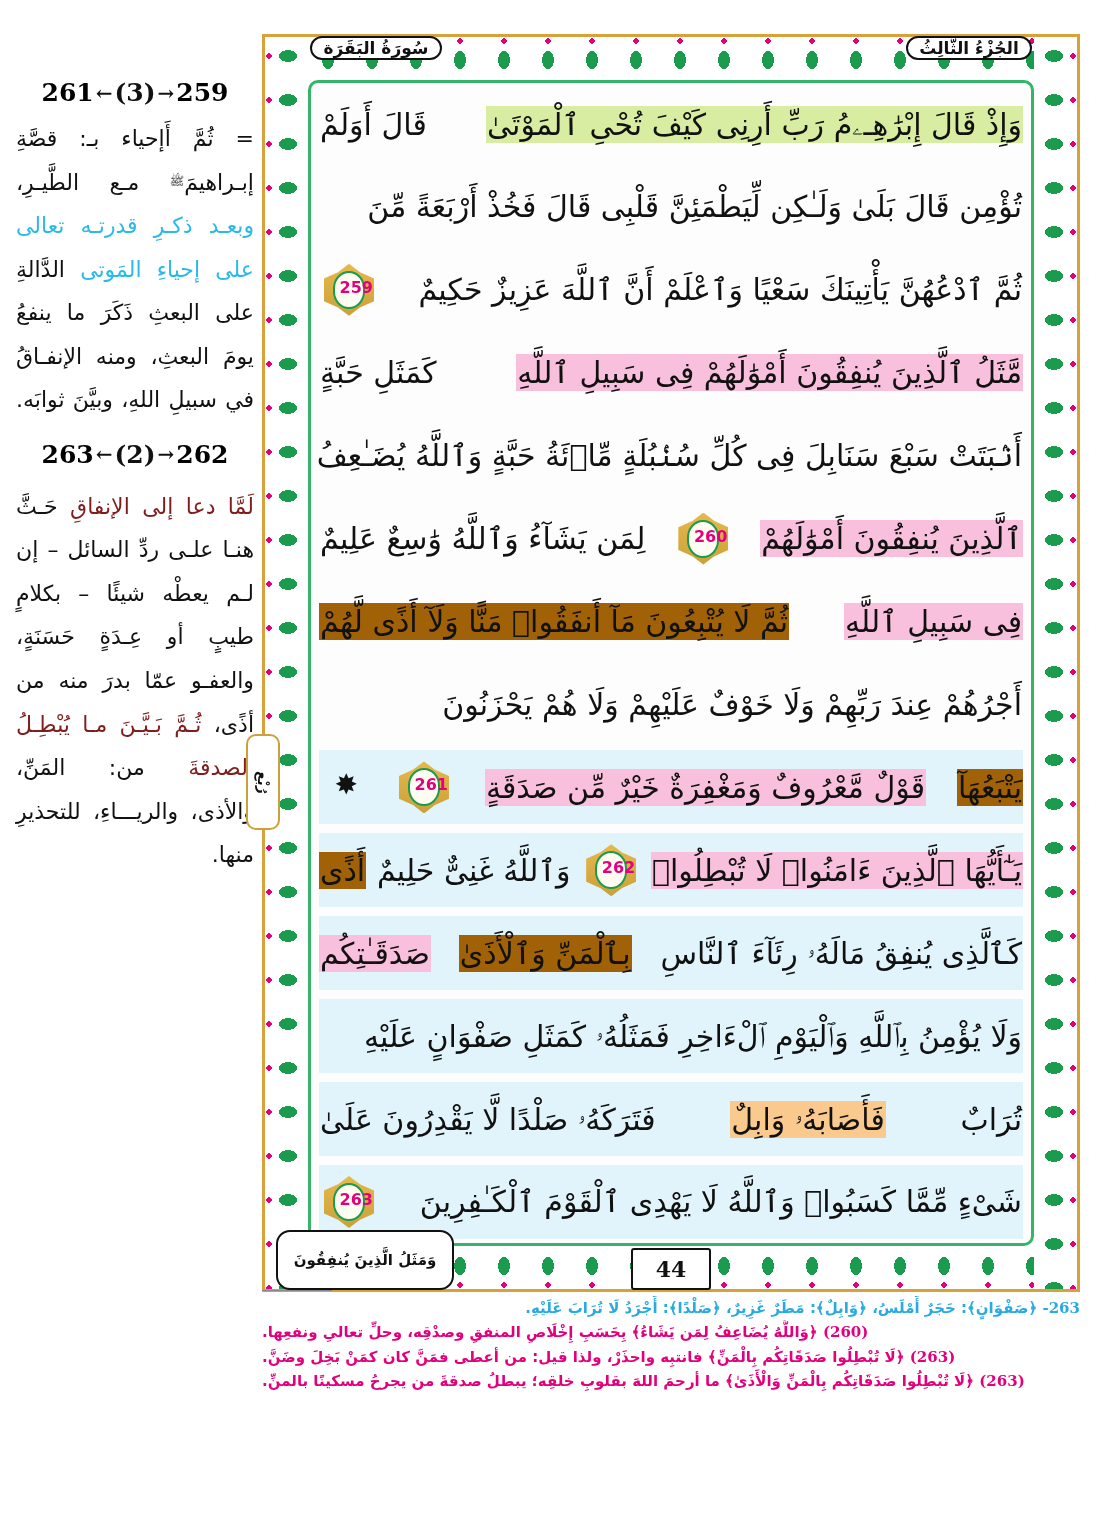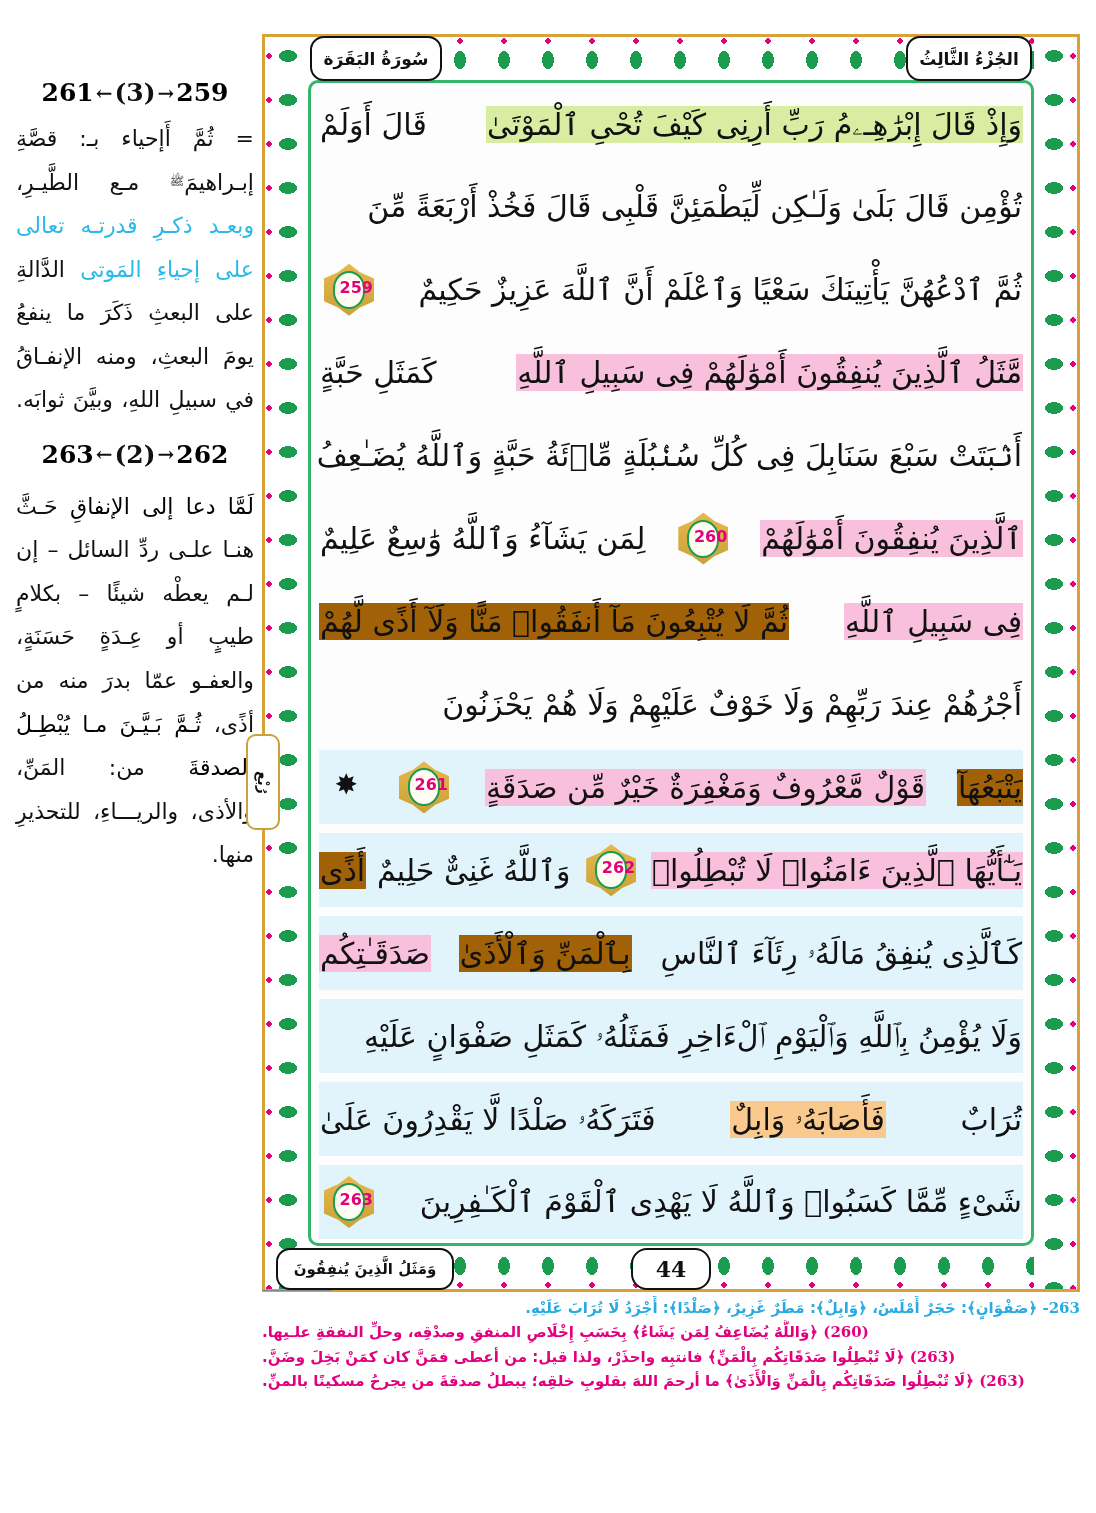--- a/index.html
+++ b/index.html
@@ -48,21 +48,21 @@
     font-size:22px;
     line-height:1.98;
     color:#111;
     text-align:justify;
     text-align-last:justify;
     direction:rtl;
     word-spacing:1px;
   }
   .side-para.second { margin-top:4px; }
   .c-cyan { color:#2bb9e8; }
-  .c-pink { color:#000000; }
+  .c-pink { color:#7f1d1d; }
   .c-black { color:#111; }
   .sallam { font-size:12px; vertical-align:0.45em; letter-spacing:-1px; }
 
   
   .frame {
     position:absolute;
     left:262px; top:34px;
     width:818px; height:1258px;
   }
   
@@ -88,41 +88,41 @@
   .band-right { right:0; transform:scaleX(-1); }
   .band-gold {
     position:absolute; inset:0;
     border:3px solid #d8a23a;
     pointer-events:none;
   }
 
   
   .cartouche {
     position:absolute;
-    height:45px;
+    height:24px;
     background:#fff;
     border:2.5px solid #111;
     border-radius:14px;
     display:flex; align-items:center; justify-content:center;
     z-index:7;
     direction:rtl;
   }
   .cartouche span {
     font-family:"DejaVu Sans","Liberation Sans",sans-serif;
     font-size:17px; font-weight:bold; color:#111;
     white-space:nowrap;
   }
   #surah-cartouche { top:2px; left:48px; width:132px; }
   #juz-cartouche  { top:2px; right:48px; width:126px; }
   #page-cartouche {
     bottom:2px; left:50%; transform:translateX(-50%);
-    width:80px; height:42px; border-radius:16px;
+    width:80px; height:42px; border-radius:3px;
   }
   #page-cartouche span { font-family:"DejaVu Serif","Liberation Serif",serif; font-size:22px; }
-  #catch-cartouche { bottom:2px; left:14px; width:178px; height:42px; }
+  #catch-cartouche { bottom:2px; left:14px; width:178px; height:60px; }
   #catch-cartouche span { font-size:15px; }
 
   
   .textpanel {
     position:absolute;
     left:46px; top:46px; right:46px; bottom:46px;
     background:#fdfdfd;
     border:3px solid #34b56a;
     border-radius:10px;
     overflow:hidden;
@@ -390,18 +390,18 @@
 
     <div class="hizb-mark">
       <span>رُبْع</span>
     </div>
 
   </div>
 
   <div class="hr-sep"></div>
   <div class="footnotes" id="footnotes-host">
       <div class="fn fn-cyan"><span class="idx">263- </span><span>﴿صَفْوَانٍ﴾: حَجَرٌ أَمْلَسُ، ﴿وَابِلٌ﴾: مَطَرٌ غَزِيرٌ، ﴿صَلْدًا﴾: أَجْرَدُ لَا تُرَابَ عَلَيْهِ.</span></div>
-      <div class="fn fn-pink"><span class="idx">(260) </span><span>﴿وَاللَّهُ يُضَاعِفُ لِمَن يَشَاءُ﴾ بِحَسَبِ إِخْلَاصِ المنفقِ وصدْقِه، وحلِّ النفقةِ علـىِها.</span></div>
+      <div class="fn fn-pink"><span class="idx">(260) </span><span>﴿وَاللَّهُ يُضَاعِفُ لِمَن يَشَاءُ﴾ بِحَسَبِ إِخْلَاصِ المنفقِ وصدْقِه، وحلِّ تعالىِ ونفعِها.</span></div>
       <div class="fn fn-pink"><span class="idx">(263) </span><span>﴿لَا تُبْطِلُوا صَدَقَاتِكُم بِالْمَنِّ﴾ فانتبِه واحذَرْ، ولذا قيل: من أعطى فمَنَّ كان كمَنْ بَخِلَ وضَنَّ.</span></div>
       <div class="fn fn-pink"><span class="idx">(263) </span><span>﴿لَا تُبْطِلُوا صَدَقَاتِكُم بِالْمَنِّ وَالْأَذَىٰ﴾ ما أرحمَ اللهَ بقلوبِ خلقِه؛ يبطلُ صدقةَ من يجرحُ مسكينًا بالمنِّ.</span></div>
     </div>
 
 </div>
 
 </body></html>

